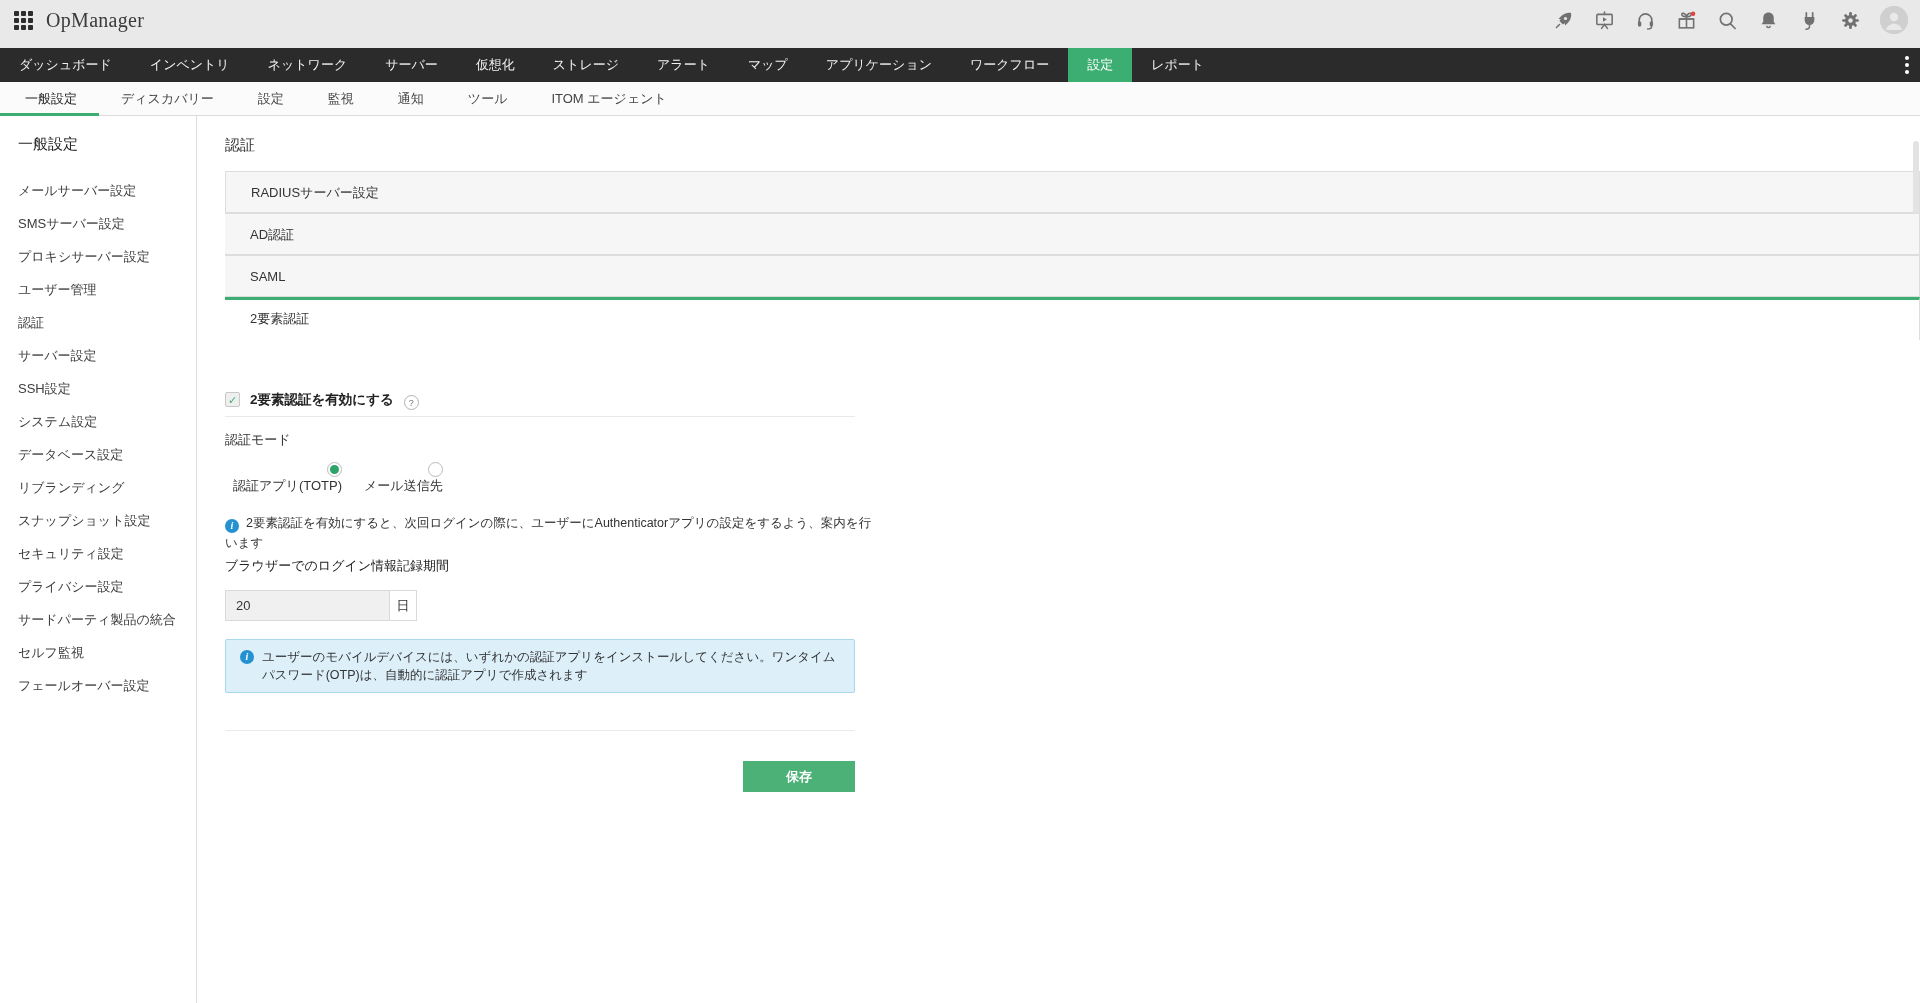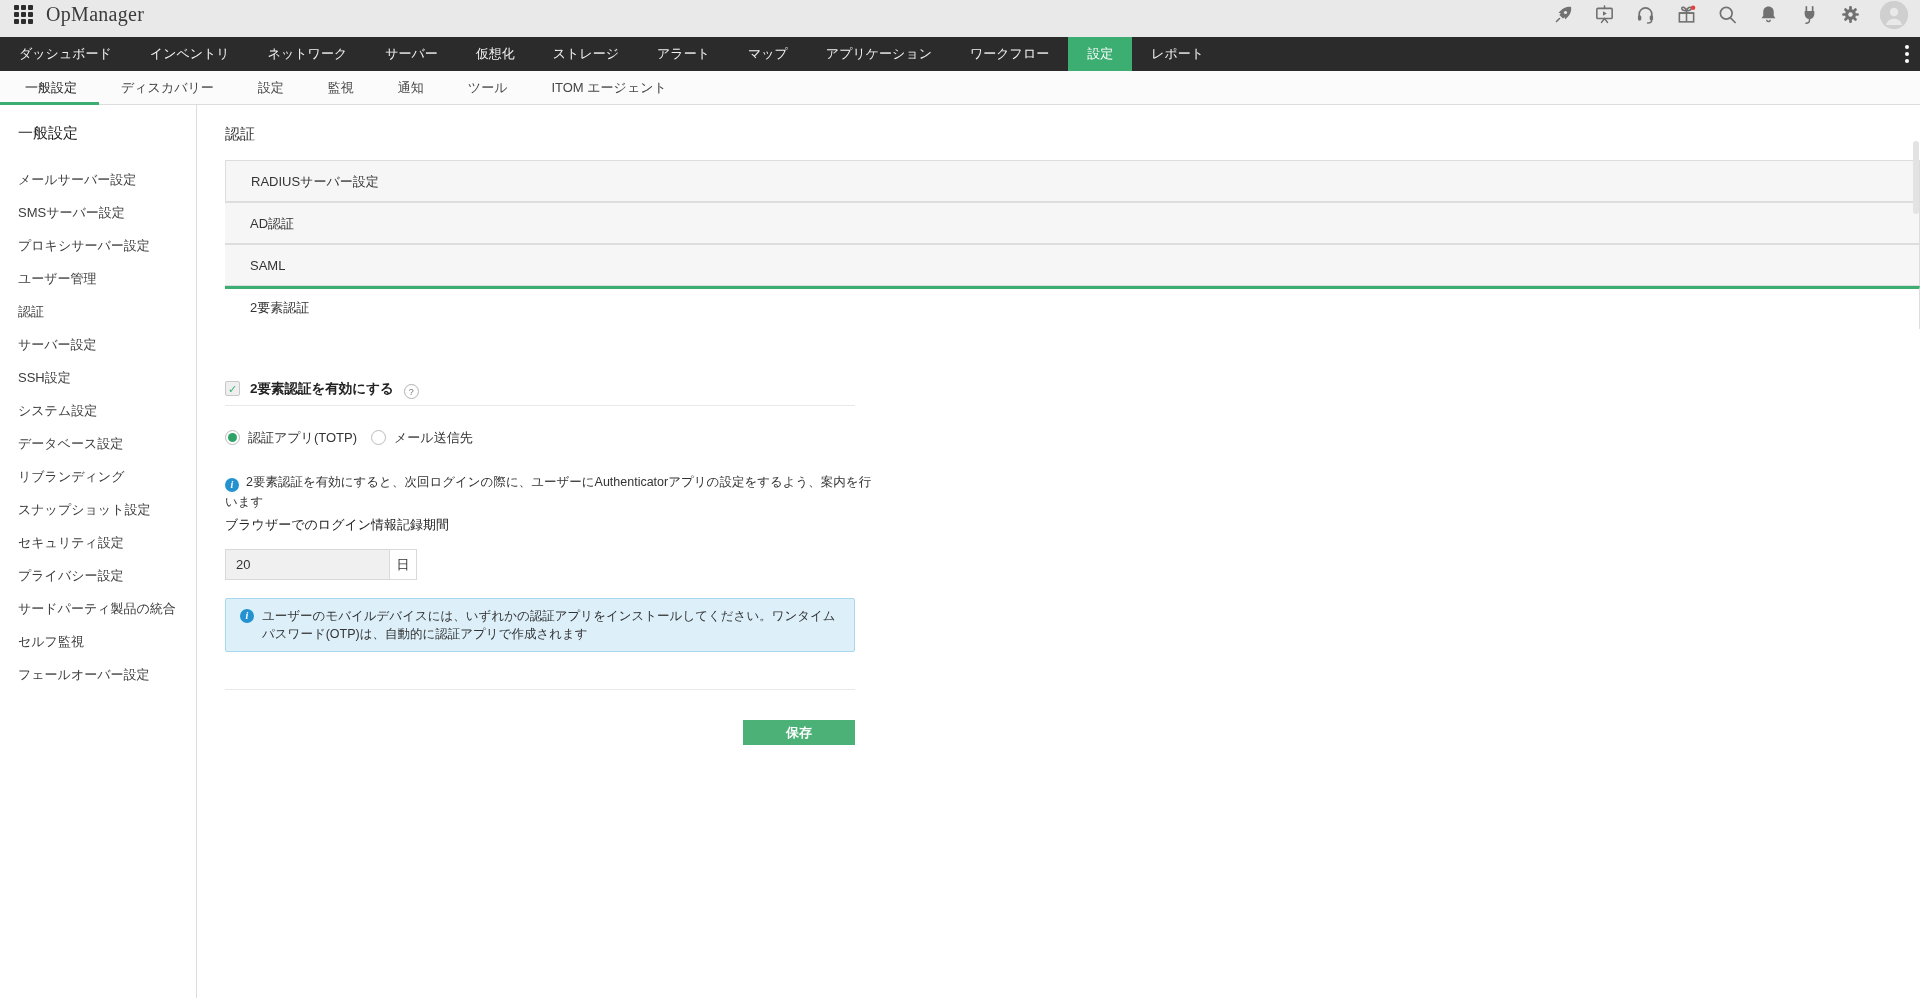--- a/index.html
+++ b/index.html
@@ -6,21 +6,21 @@
     --accent:#3cae72; --nav-bg:#2b2b2b; --topbar-bg:#e9e9e9;
     --info-blue:#2492d0; --infobox-bg:#ddf0fa; --infobox-border:#a9d7ee;
     --button-green:#4cb176; --border:#dddddd; --text:#333333;
   }
   *{box-sizing:border-box;}
   html,body{margin:0;padding:0;}
   body{width:1920px;height:1003px;background:#fff;overflow:hidden;
        font-family:"Liberation Sans","DejaVu Sans",sans-serif;color:var(--text);position:relative;}
 
   
-  .topbar{height:37px;background:var(--topbar-bg);display:flex;align-items:center;padding:0 12px 8px 14px;}
+  .topbar{height:48px;background:var(--topbar-bg);display:flex;align-items:center;padding:0 12px 8px 14px;}
   .grid-icon{display:inline-grid;grid-template-columns:repeat(3,5px);grid-gap:2px;cursor:pointer;}
   .grid-icon b{width:5px;height:5px;background:#2d2d2d;border-radius:1px;}
   .brand{font-family:"Liberation Serif","DejaVu Serif",serif;font-size:20px;color:#3b3b3b;margin-left:13px;letter-spacing:.3px;}
   .topbar-icons{margin-left:auto;display:flex;align-items:center;gap:19px;}
   .tb-icon{width:22px;height:22px;display:inline-flex;align-items:center;justify-content:center;cursor:pointer;position:relative;}
   .tb-icon svg{display:block;}
   .avatar{width:28px;height:28px;border-radius:50%;overflow:hidden;background:#cfcfcf;display:inline-flex;cursor:pointer;}
 
   
   .navbar{height:34px;background:var(--nav-bg);display:flex;align-items:flex-end;font-size:13px;color:#f2f2f2;position:relative;}
@@ -55,21 +55,21 @@
   .enable-row{display:flex;align-items:center;margin-top:50px;height:19px;}
   .checkbox{width:15px;height:15px;background:#efefef;border:1px solid #c8c8c8;border-radius:2px;color:var(--accent);
             font-size:11px;line-height:14px;text-align:center;cursor:pointer;flex:none;}
   .enable-label{font-weight:bold;font-size:13.5px;color:#222;margin-left:10px;}
   .help-circle{width:15px;height:15px;border:1px solid #b2b2b2;border-radius:50%;color:#777;font-size:9px;
                line-height:14px;text-align:center;margin-left:10px;margin-top:5px;cursor:pointer;flex:none;}
 
   .divider{border-top:1px solid #e9e9e9;margin-top:7px;width:630px;height:0;}
   .auth-mode-label{margin-top:16px;font-size:13px;line-height:14px;}
   .radio-row{display:flex;align-items:center;margin-top:23px;height:17px;}
-  .radio-option{display:flex;align-items:center;cursor:pointer;margin-right:14px;}
+  .radio-option{display:flex;align-items:flex-end;cursor:pointer;margin-right:14px;flex-direction:column;}
   .radio{width:15px;height:15px;border:1px solid #bbb;border-radius:50%;background:#fff;position:relative;flex:none;}
   .radio.selected::after{content:"";position:absolute;left:2px;top:2px;width:9px;height:9px;border-radius:50%;background:#2ea367;}
   .radio-label{font-size:13px;margin-left:8px;white-space:nowrap;}
 
   .info-dot{display:inline-block;width:14px;height:14px;border-radius:50%;background:var(--info-blue);color:#fff;
             font-size:10px;font-weight:bold;line-height:14px;text-align:center;font-style:italic;
             font-family:"Liberation Serif","DejaVu Serif",serif;}
   .info-note{margin-top:26px;width:650px;font-size:12.5px;line-height:20px;}
   .info-note .info-dot{margin-right:7px;vertical-align:-2px;}
 
@@ -77,21 +77,21 @@
   .input-group{margin-top:17px;display:flex;width:192px;height:31px;border:1px solid #d9d9d9;}
   .period-input{flex:1;min-width:0;background:#f0f0f0;border:none;outline:none;font-size:13px;color:#333;
                 padding:0 10px;font-family:inherit;}
   .unit-box{width:27px;background:#fff;border-left:1px solid #d9d9d9;text-align:center;line-height:29px;font-size:13px;flex:none;}
 
   .info-box{margin-top:18px;width:630px;background:var(--infobox-bg);border:1px solid var(--infobox-border);
             border-radius:2px;padding:8px 14px;font-size:12.5px;line-height:18px;display:flex;}
   .info-box .info-dot{flex:none;margin:2px 8px 0 0;}
   .divider2{margin-top:37px;}
   .save-row{width:630px;display:flex;justify-content:flex-end;margin-top:30px;}
-  .save-button{width:112px;height:25px;background:var(--button-green);color:#fff;border:none;
+  .save-button{width:112px;height:31px;background:var(--button-green);color:#fff;border:none;
                font-size:13px;font-weight:bold;cursor:pointer;font-family:inherit;}
 
   .scroll-thumb{position:absolute;right:1px;top:141px;width:6px;height:73px;background:#e3e3e3;border-radius:3px;}
 </style>
 </head>
 <body>
 
 <div class="topbar">
   <span class="grid-icon">
     <b></b>
@@ -281,20 +281,21 @@
 
     <div class="content">
       <div class="enable-row">
         <span class="checkbox">✓</span>
         <span class="enable-label">2要素認証を有効にする</span>
         <span class="help-circle">?</span>
       </div>
 
       <div class="divider"></div>
 
+      <div class="auth-mode-label">認証モード</div>
 
       <div class="radio-row">
 
           <span class="radio-option">
             <span class="radio selected"></span>
             <span class="radio-label">認証アプリ(TOTP)</span>
           </span>
 
           <span class="radio-option">
             <span class="radio"></span>

